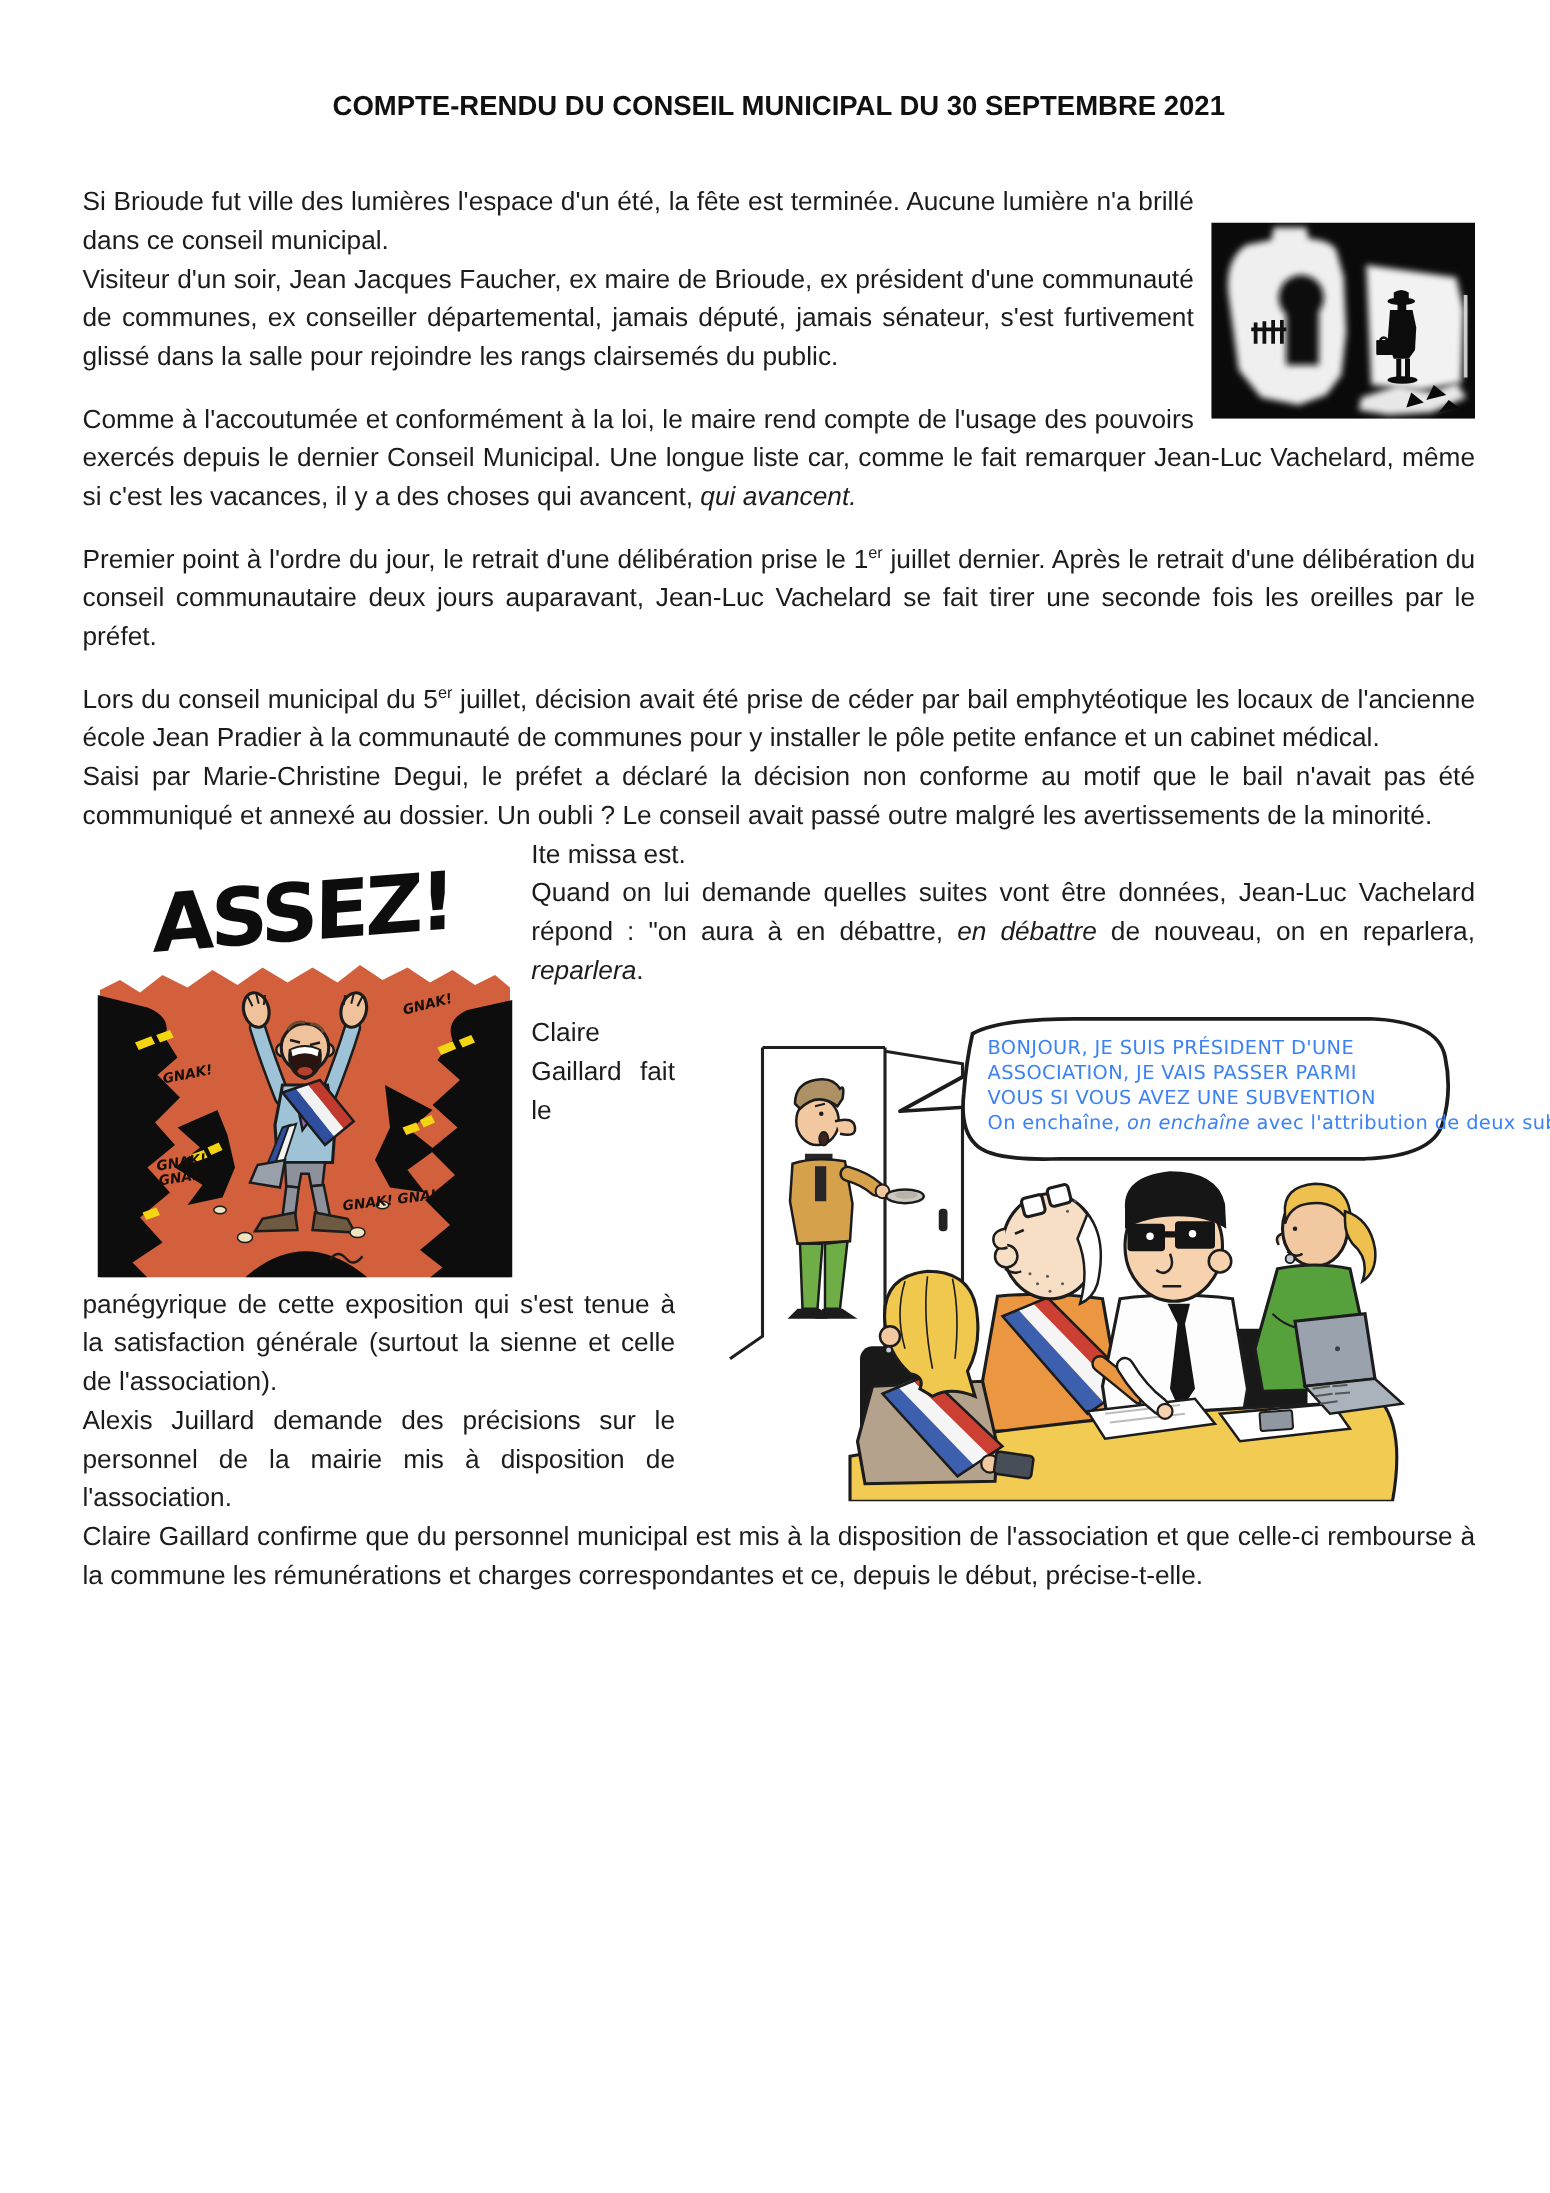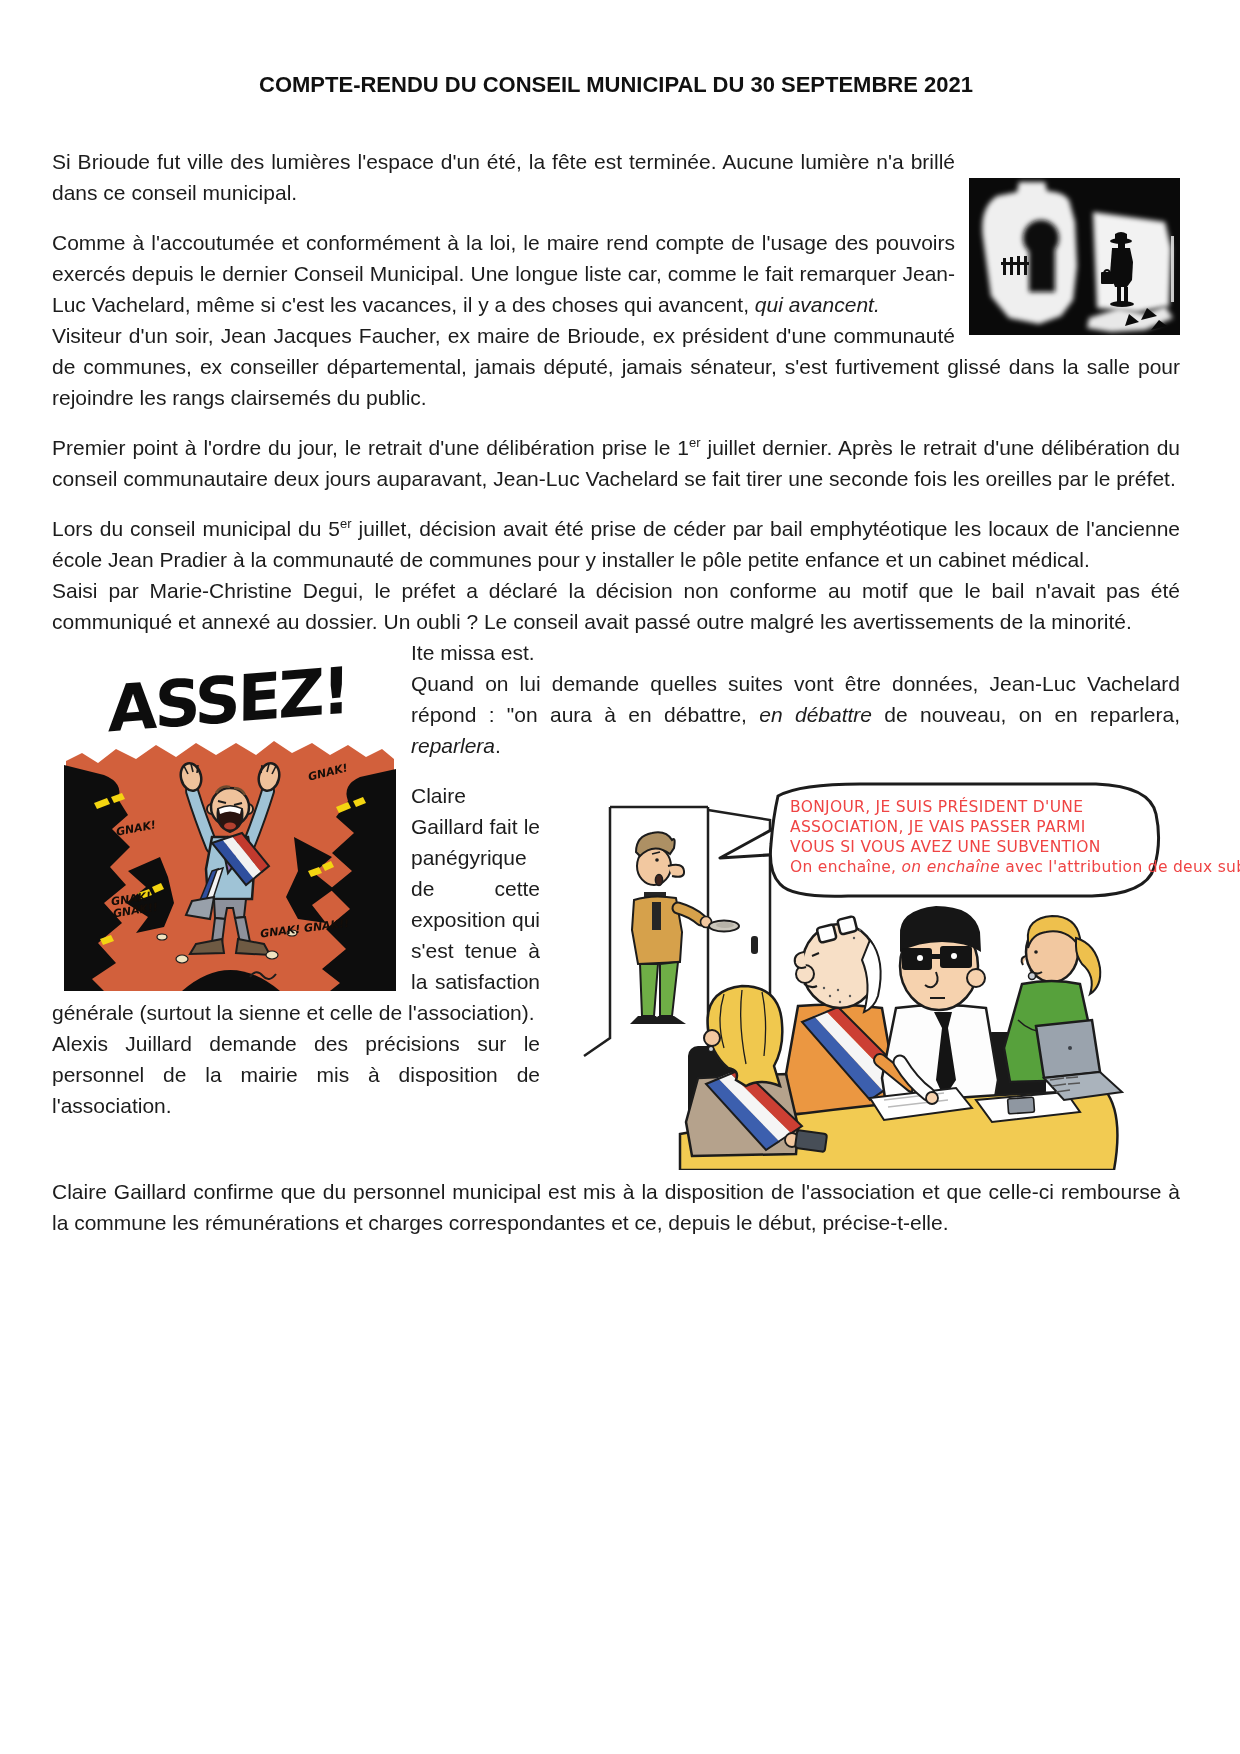--- a/index.html
+++ b/index.html
@@ -1,21 +1,21 @@
 <!DOCTYPE html>
 <html lang="fr"><head>
 <meta charset="utf-8">
 <title>COMPTE-RENDU DU CONSEIL MUNICIPAL DU 30 SEPTEMBRE 2021</title>
 <style>
   html,body{margin:0;padding:0;background:#ffffff;}
   .page{
     position:relative;
     width:1240px;height:1754px;
     box-sizing:border-box;
-    padding:70px 60px 40px 52px;
+    padding:70px 60px 40px 66px;
     background:#ffffff;
     font-family:"Liberation Sans","DejaVu Sans",sans-serif;
     font-size:21px;line-height:31px;color:#1c1c1c;
     overflow:hidden;
   }
   h1.doc-title{
     font-size:22px;line-height:30px;font-weight:700;
     text-align:center;margin:0 0 46px 0;color:#111;
     font-family:"Liberation Sans",sans-serif;
   }
@@ -56,21 +56,21 @@
   }
   .sfx-1{top:236px;left:48px;transform:rotate(-9deg);}
   .sfx-2{top:266px;left:196px;transform:rotate(-7deg);}
   .sfx-3{top:110px;left:244px;transform:rotate(-14deg);}
   .sfx-4{top:166px;left:52px;transform:rotate(-11deg);}
 
   .bubble-text{
     position:absolute;top:17px;left:250px;width:372px;
     font-family:"DejaVu Sans",sans-serif;
     font-size:15.5px;line-height:20px;font-weight:500;
-    letter-spacing:0.3px;color:#ef4444;white-space:pre;
+    letter-spacing:0.3px;color:#3b82f6;white-space:pre;
   }
 </style>
 </head>
 <body>
 
 <div class="page">
 
   <h1 class="doc-title">COMPTE-RENDU DU CONSEIL MUNICIPAL DU 30 SEPTEMBRE 2021</h1>
 
   <p class="jp"><span class="photo-right">
@@ -108,23 +108,23 @@
         <ellipse cx="153" cy="126" rx="12" ry="3"></ellipse>
       </g>
       <g fill="#0a0a0a">
         <path d="M160,136 L170,144 L156,148 Z"></path>
         <path d="M178,130 L188,138 L172,142 Z"></path>
         <path d="M190,142 L198,148 L182,152 Z"></path>
       </g>
     </svg>
       </span><span></span><span>Si Brioude fut ville des lumières l'espace d'un été, la fête est terminée. Aucune lumière n'a brillé dans ce conseil municipal.</span></p>
 
+  <p class="jp"><span>Visiteur d'un soir, Jean Jacques Faucher, ex maire de Brioude, ex président d'une communauté de communes, ex conseiller départemental, jamais député, jamais sénateur, s'est furtivement glissé dans la salle pour rejoindre les rangs clairsemés du public.</span></p>
+
   <p class="jp gap"><span>Comme à l'accoutumée et conformément à la loi, le maire rend compte de l'usage des pouvoirs exercés depuis le dernier Conseil Municipal. Une longue liste car, comme le fait remarquer Jean-Luc Vachelard, même si c'est les vacances, il y a des choses qui avancent, </span><i>qui avancent.</i></p>
-
-  <p class="jp"><span>Visiteur d'un soir, Jean Jacques Faucher, ex maire de Brioude, ex président d'une communauté de communes, ex conseiller départemental, jamais député, jamais sénateur, s'est furtivement glissé dans la salle pour rejoindre les rangs clairsemés du public.</span></p>
 
   <p class="jp gap"><span>Premier point à l'ordre du jour, le retrait d'une délibération prise le 1</span><sup>er</sup><span> juillet dernier. Après le retrait d'une délibération du conseil communautaire deux jours auparavant, Jean-Luc Vachelard se fait tirer une seconde fois les oreilles par le préfet.</span></p>
 
   <p class="jp gap"><span>Lors du conseil municipal du  5</span><sup>er</sup><span> juillet, décision avait été prise de céder par bail emphytéotique les locaux de l'ancienne école Jean Pradier à la communauté de communes pour y installer le pôle petite enfance et un cabinet médical.</span></p>
 
   <p class="jp"><span>Saisi par Marie-Christine Degui, le préfet a déclaré la décision non conforme au motif que le bail n'avait pas été communiqué et annexé au dossier. Un oubli ? Le conseil avait passé outre malgré les avertissements de la minorité.</span></p>
 
   <p class="jp"><span class="assez-left">
         <svg class="fig-svg" viewBox="0 0 332 334">
       <path fill="#d2603c" d="M2,104 L18,96 L34,106 L52,92 L72,102 L92,88 L112,100 L132,86 L152,98 L172,86 L192,98 L210,84 L228,96 L248,86 L266,98 L284,88 L302,100 L318,92 L330,102 L330,334 L2,334 Z"></path>

